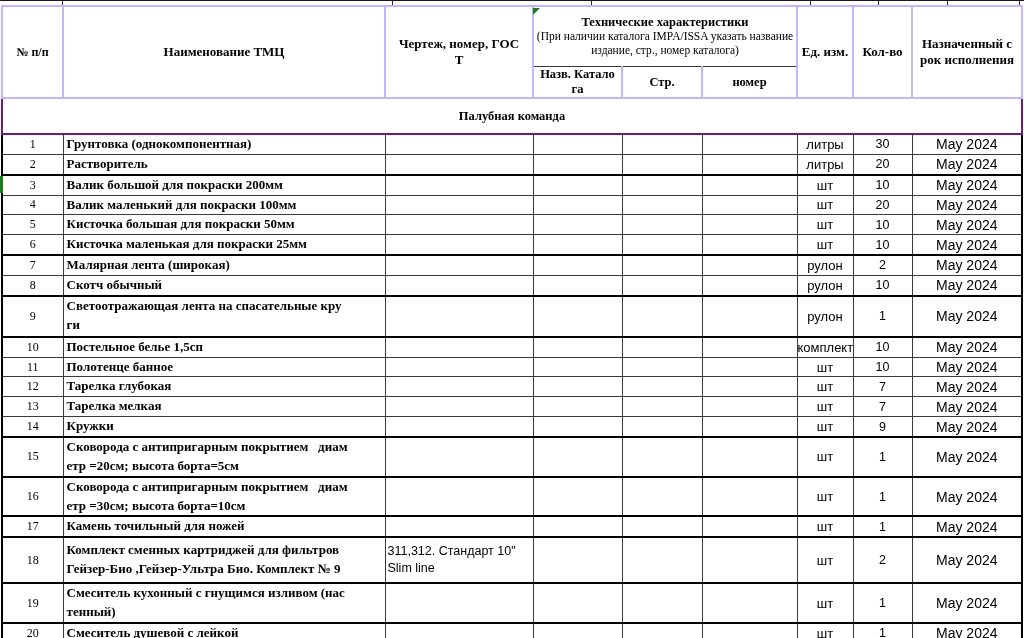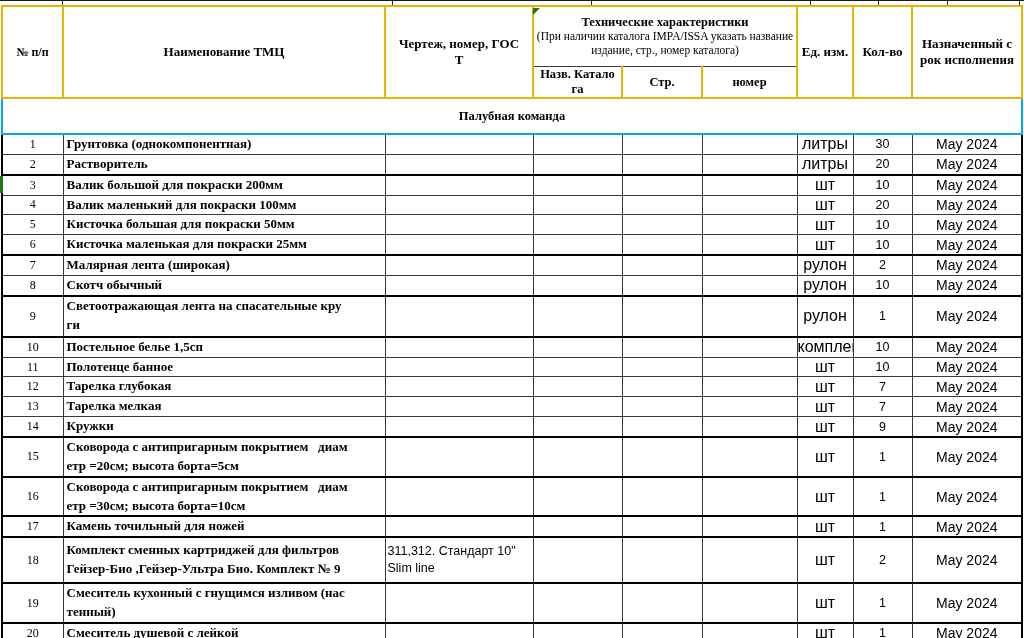--- a/index.html
+++ b/index.html
@@ -9,40 +9,40 @@
   
   #top-strip{position:absolute;left:0;top:0;width:1024px;height:5px;border-top:1px solid #1a1a1a;}
   #top-strip .vtick{position:absolute;top:0;width:1px;height:5px;background:#2b2b2b;}
 
   table.tbl{border-collapse:collapse;table-layout:fixed;width:1020px;
             position:absolute;left:1px;top:5px;background:#fff;}
   .tbl{border:2px solid #000;}
   .tbl td,.tbl th{border:1px solid #3a3a3a;overflow:hidden;vertical-align:middle;padding:0;}
 
   
-  .tbl th{border:2px solid #eab308;font-weight:bold;text-align:center;background:#fff;}
+  .tbl th{border:2px solid #c4b5fd;font-weight:bold;text-align:center;background:#fff;}
   th.hd-main{font-size:13px;line-height:1.25;white-space:pre-line;}
   th.hd-num{font-size:12px;}
   th.tech{border-bottom:1px solid #3a3a3a;font-weight:normal;}
   .tech-title{font-size:12.5px;font-weight:bold;}
   .tech-sub{font-size:11.5px;font-weight:normal;line-height:1.2;padding:0 2px;}
   th.sub{border-top:1px solid #3a3a3a;font-size:12.5px;white-space:pre-line;line-height:1.15;}
 
   
-  td.section{border:2px solid #0ea5e9;text-align:center;font-weight:bold;font-size:13.5px;}
+  td.section{border:2px solid #701a75;text-align:center;font-weight:bold;font-size:13.5px;}
 
   
   .tbl td{font-size:12.5px;}
   td.c-num{text-align:center;font-size:12px;}
   td.c-name{text-align:left;font-weight:bold;font-size:13px;line-height:1.45;
             padding:0 2px 0 3px;white-space:pre-wrap;}
   td.c-draw{font-family:"Liberation Sans","DejaVu Sans",sans-serif;text-align:left;
             font-size:12.5px;line-height:1.4;padding:0 2px;white-space:pre-wrap;}
   td.c-cat,td.c-page,td.c-no{font-family:"Liberation Sans","DejaVu Sans",sans-serif;text-align:center;}
-  td.c-unit{font-family:"Liberation Sans","DejaVu Sans",sans-serif;text-align:center;font-size:16px;}
+  td.c-unit{font-family:"Liberation Sans","DejaVu Sans",sans-serif;text-align:center;font-size:13px;}
   td.c-qty{font-family:"Liberation Sans","DejaVu Sans",sans-serif;text-align:center;font-size:12.5px;}
   td.c-date{font-family:"Liberation Sans","DejaVu Sans",sans-serif;text-align:center;font-size:14px;}
   tr.group-end td{border-bottom:2px solid #000;}
 
   
   #tech-corner-flag{position:absolute;left:533px;top:8px;width:0;height:0;
     border-top:7px solid var(--flag,#1e7a1e);border-right:7px solid transparent;}
   #row3-left-flag{position:absolute;left:0;top:176px;width:2.5px;height:17px;
     background:var(--flag,#1e7a1e);}
 </style>

